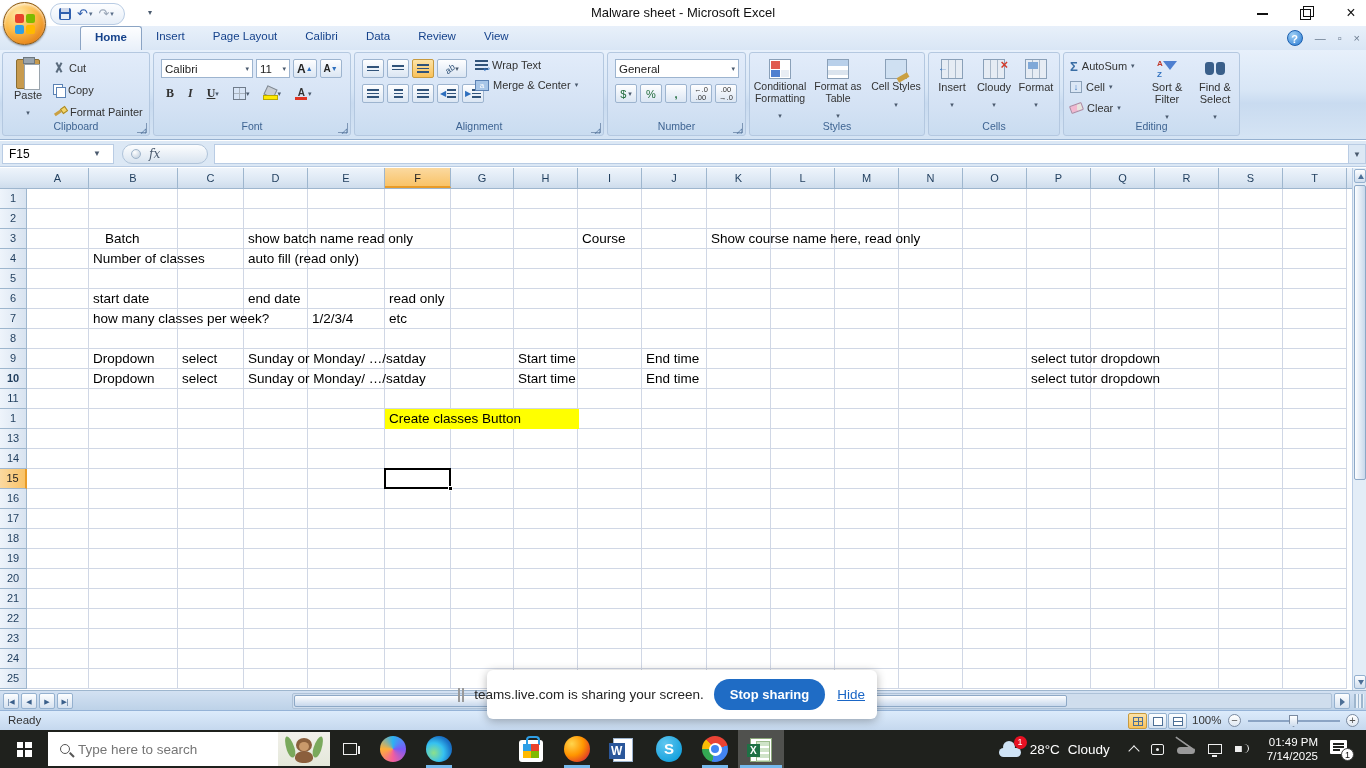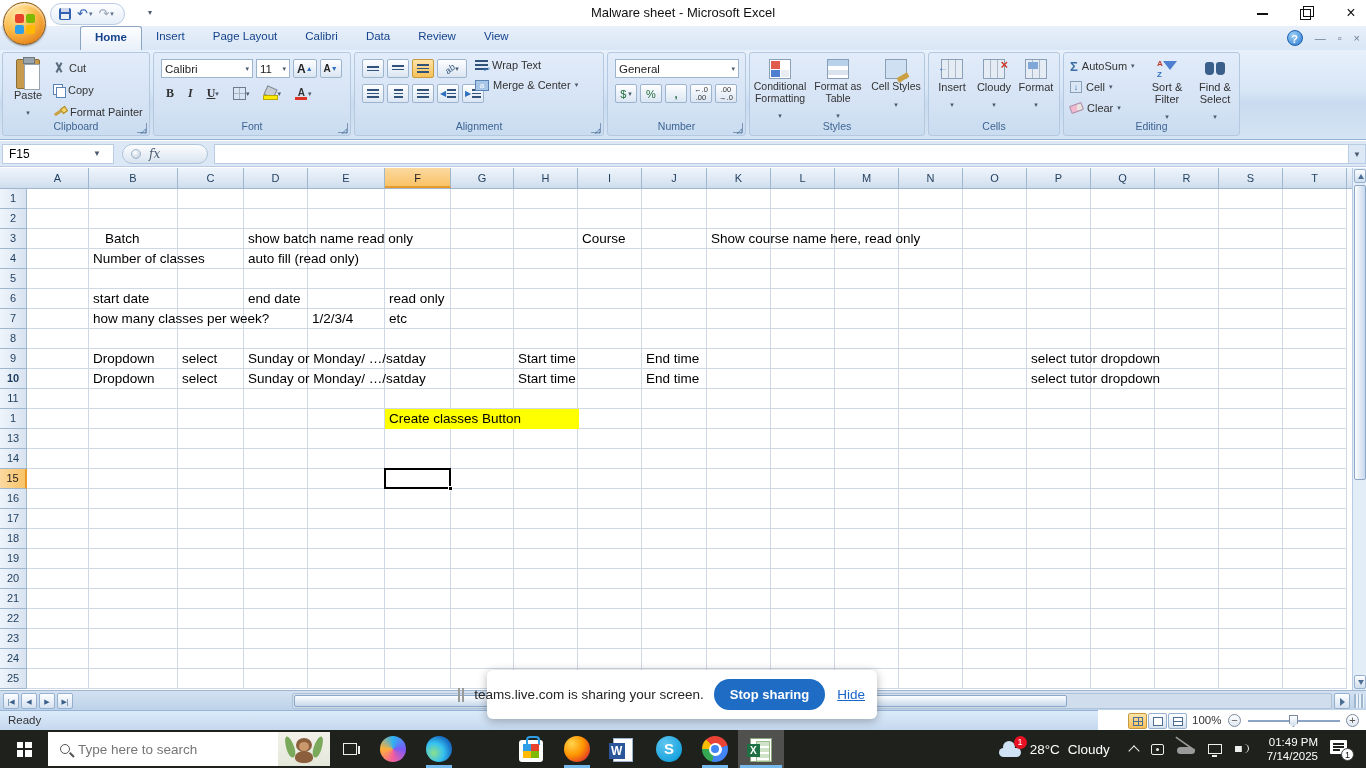--- a/index.html
+++ b/index.html
@@ -210,21 +210,21 @@
   .ins-ic::after { content:""; position:absolute; right:-3px; top:-3px; width:5px; height:5px; background:#f0a73c; border-radius:50%; }
   .hscroll { position:absolute; left:292px; right:34px; top:2px; height:16px; background:#cfdded; border:1px solid #aec2d8; border-radius:2px; }
   .hs-thumb { position:absolute; left:1px; top:1px; width:74.5%; height:12px; background:linear-gradient(#fdfeff,#c8d8ec); border:1px solid #8da8c6; border-radius:2px; }
   .hs-grip { position:absolute; left:50%; top:3px; width:14px; height:6px; transform:translateX(-50%);
              background:repeating-linear-gradient(90deg,#8da8c6 0 1.5px, transparent 1.5px 3.5px); }
   .hs-right { position:absolute; right:16px; top:2px; width:16px; height:16px; background:linear-gradient(#fdfeff,#d6e2f0); border:1px solid #95b1cf; border-radius:2px; }
   .tri-rt { position:absolute; left:5px; top:3.5px; width:0; height:0; border-top:4px solid transparent; border-bottom:4px solid transparent; border-left:5px solid #4d6f96; }
   .splitter { position:absolute; right:2px; top:3px; width:10px; height:14px; background:repeating-linear-gradient(90deg,#9eb6ce 0 1.5px,#e8f0f8 1.5px 3.5px); }
 
   
-  .statusbar { position:absolute; left:0; top:710px; width:1098px; height:20px; background:linear-gradient(#dcebfb,#c5d8ee); border-top:1px solid #95b3d7; }
+  .statusbar { position:absolute; left:0; top:710px; width:1366px; height:20px; background:linear-gradient(#dcebfb,#c5d8ee); border-top:1px solid #95b3d7; }
   .status-text { position:absolute; left:8px; top:3px; font-size:11.5px; color:#333; }
   .view-btns { position:absolute; left:1128px; top:2px; display:flex; gap:1px; }
   .vbtn { width:19px; height:16px; border:1px solid #95b1cf; border-radius:2px; background:linear-gradient(#fdfeff,#d6e2f0); position:relative; }
   .vbtn.sel { background:linear-gradient(#fde3a7,#f9c159); border-color:#c79a3f; }
   .vb-ic { position:absolute; left:4px; top:3px; width:10px; height:9px; border:1px solid #4d6f96; background:
      linear-gradient(#4d6f96,#4d6f96) 50% 0/1px 100% no-repeat, linear-gradient(#4d6f96,#4d6f96) 0 50%/100% 1px no-repeat; }
   .vb-ic.page { background:#fff; }
   .vb-ic.brk { background:linear-gradient(#4d6f96,#4d6f96) 0 50%/100% 1px no-repeat, #fff; }
   .zoom-label { position:absolute; left:1192px; top:3px; font-size:11.5px; color:#333; }
   .zoom-minus { position:absolute; left:1228px; top:3px; width:13px; height:13px; border-radius:50%; border:1px solid #7a8aa0; background:linear-gradient(#fff,#dfe8f2);

